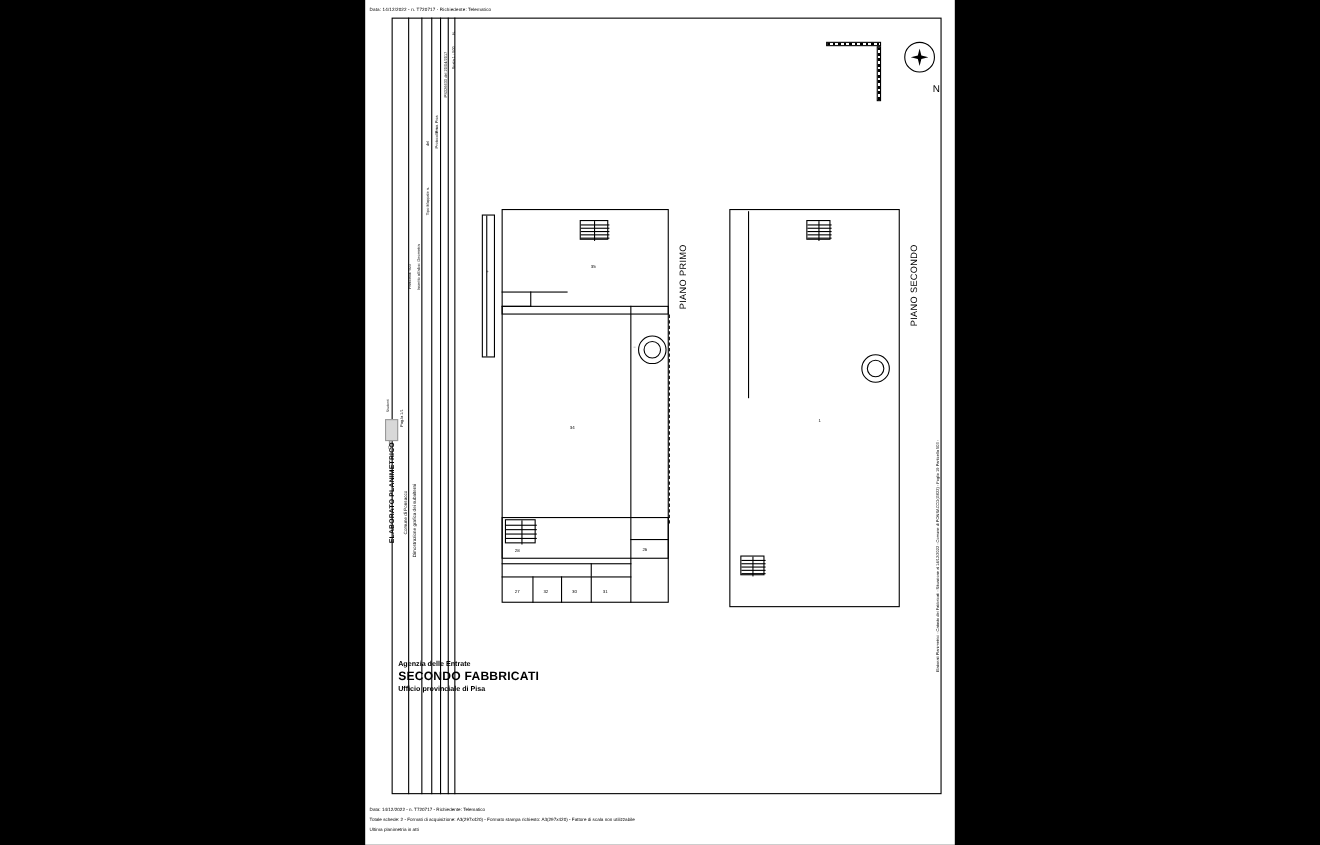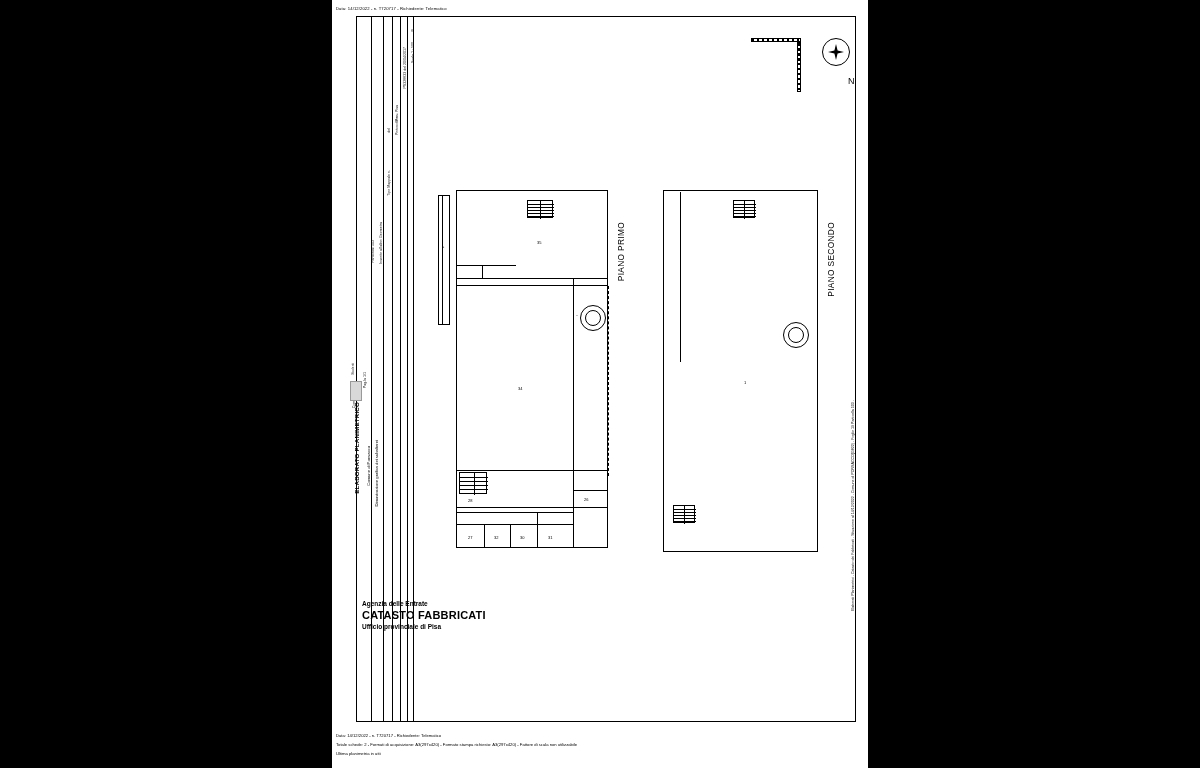--- a/index.html
+++ b/index.html
@@ -365,21 +365,21 @@
       <div class="wall" style="left:10px; top:0; width:0.7px; height:18px;"></div>
     </div>
 
     <div class="vrt plan-title" style="left:494px; top:222px;">PIANO SECONDO</div>
   </div>
 
   <div class="vrt side-footer">Elaborati Planimetrici - Catasto dei Fabbricati - Situazione al 14/12/2022 - Comune di PONSACCO(G822) - Foglio 19 Particella 503 -</div>
 
   <div class="agency">
     <div class="l1">Agenzia delle Entrate</div>
-    <div class="l2">CATASTO FABBRICATI</div>
+    <div class="l2">SECONDO FABBRICATI</div>
     <div class="l3">Ufficio provinciale di  Pisa</div>
   </div>
 
   <div class="ftr-1">Data: 14/12/2022 - n. T720717 - Richiedente: Telematico</div>
   <div class="ftr-2">Totale schede: 2 - Formati di acquisizione: A3(297x420) - Formato stampa richiesto: A3(297x420) - Fattore di scala non utilizzabile</div>
   <div class="ftr-3">Ultima planimetria in atti</div>
 
 </div>
 
 </body></html>

